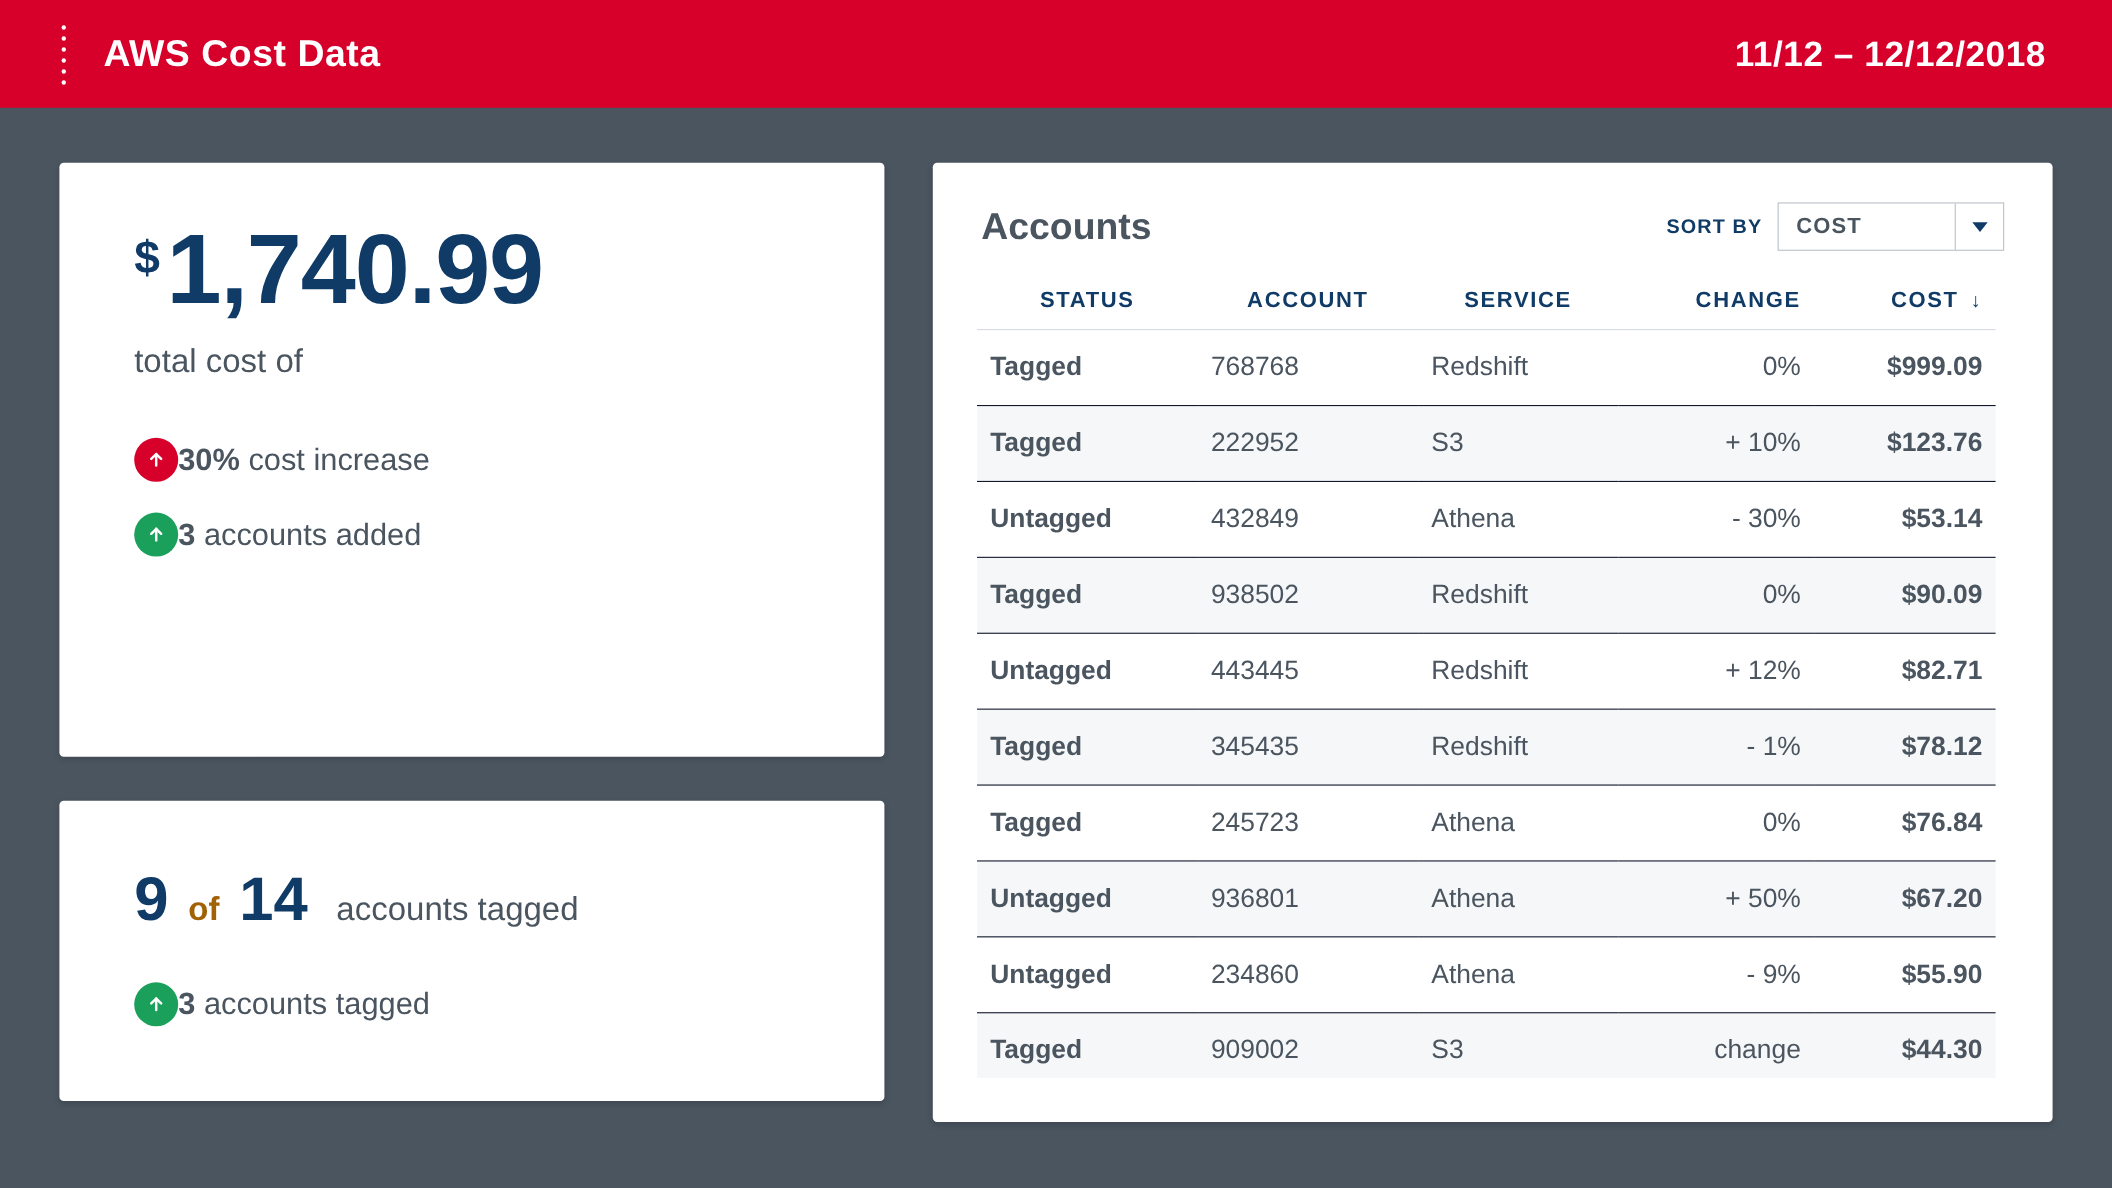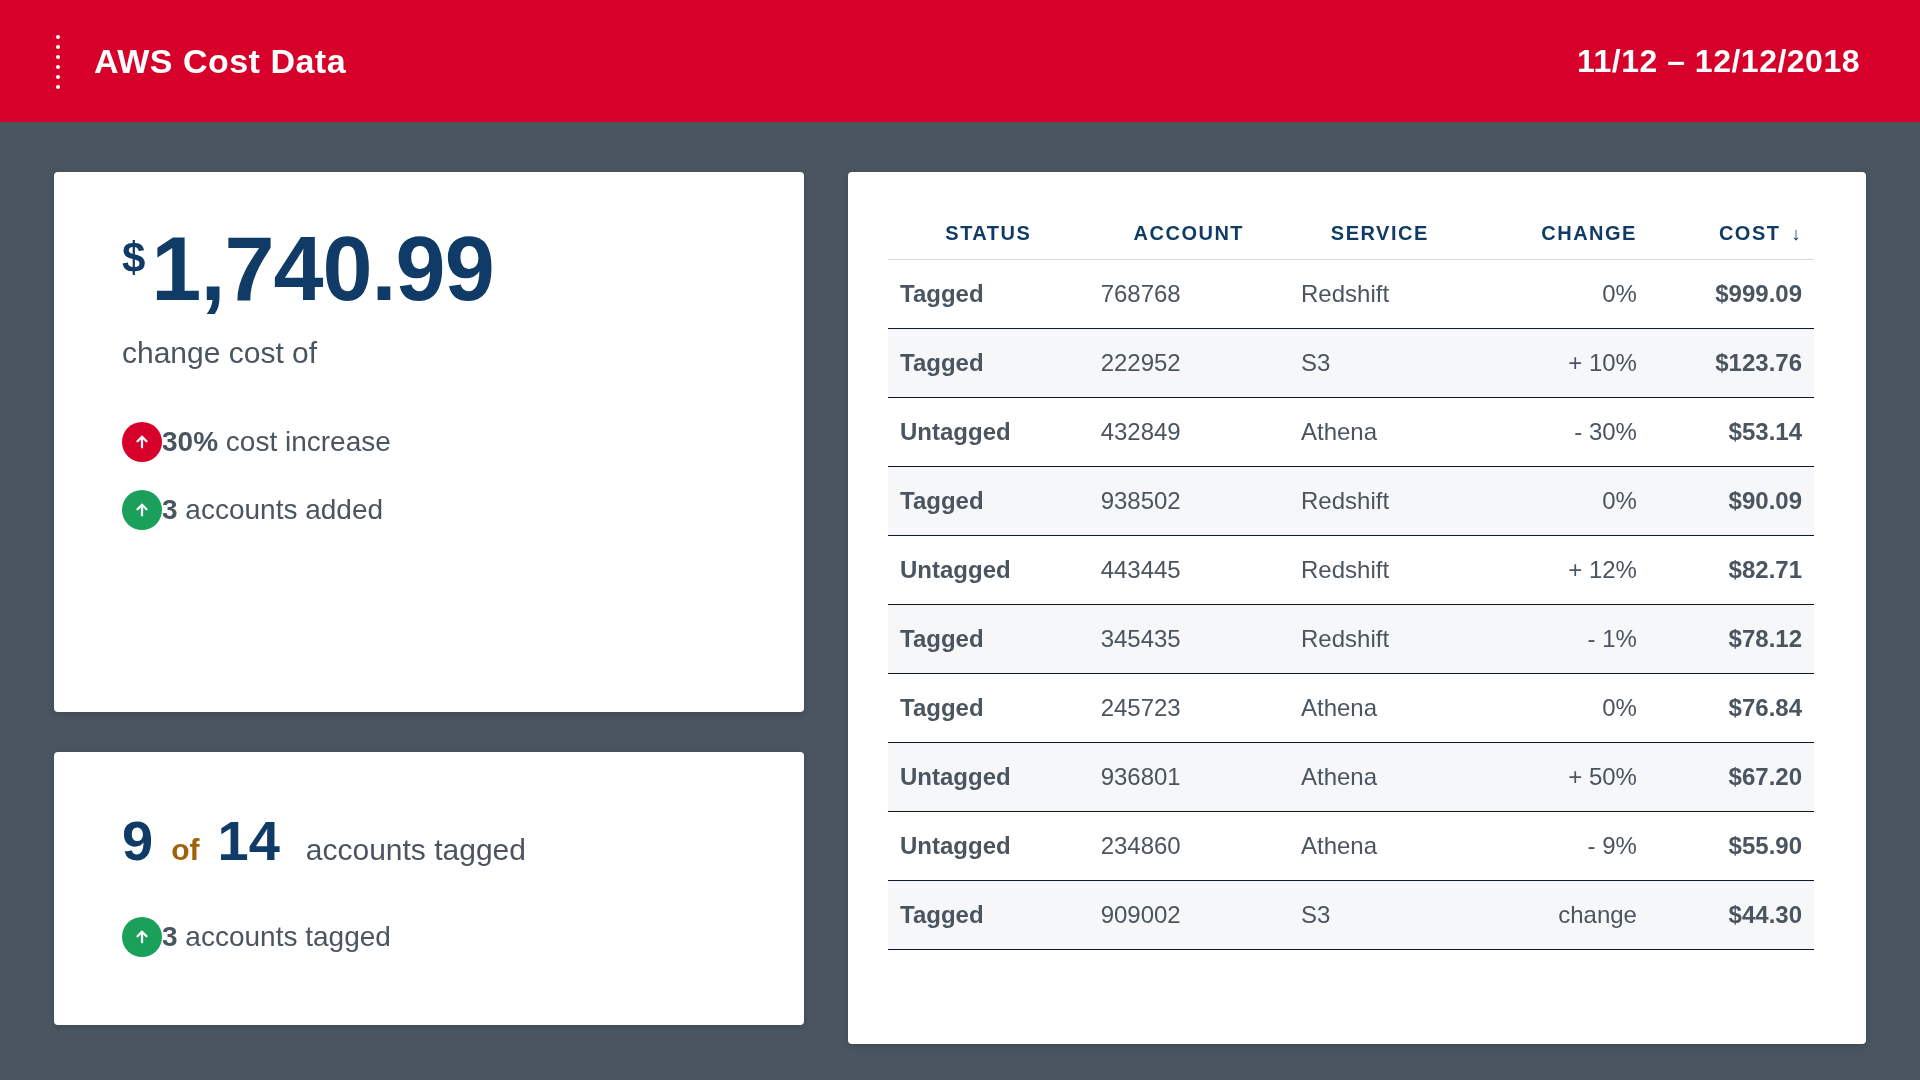--- a/index.html
+++ b/index.html
@@ -10,21 +10,21 @@
   height:1080px;
   overflow:hidden;
 }
 .header {
   background:#d6002a;
   color:#fff;
   display:flex;
   align-items:center;
   justify-content:space-between;
   padding:0 60px 0 56px;
-  height:122px;
+  height:98px;
 }
 .header-left { display:flex; align-items:center; gap:34px; }
 .grip-icon { display:flex; flex-direction:column; gap:6px; padding-top:2px; }
 .grip-icon span { width:4px; height:4px; background:#fff; border-radius:50%; display:block; }
 .header-title { font-size:34px; font-weight:700; letter-spacing:0.5px; }
 .header-date { font-size:32px; font-weight:600; letter-spacing:0.5px; }
 .content {
   display:flex;
   gap:44px;
   padding:50px 54px 0 54px;
@@ -111,21 +111,21 @@
 
 <div class="content">
   <div class="left-col">
 
     <div class="card cost-card">
       <div class="total-cost">
         <span class="currency">$</span>
         <span class="amount">1,740.99</span>
       </div>
       <div class="subtitle-row">
-        <span class="subtitle-label">change cost of</span>
+        <span class="subtitle-label">total cost of</span>
       </div>
       <div class="stat-list" id="cost-stats">
           <div class="stat-row">
             <div class="badge red">
               <svg viewBox="0 0 24 24" fill="none" stroke="#fff" stroke-width="3" stroke-linecap="round" stroke-linejoin="round">
                 <path d="M12 19V5"></path>
                 <path d="M6 11l6-6 6 6"></path>
               </svg>
             </div>
             <div><span class="bold">30%</span> cost increase</div>
@@ -159,20 +159,30 @@
             </div>
             <div><span class="bold">3</span> accounts tagged</div>
           </div>
         </div>
     </div>
 
   </div>
 
   <div class="right-col">
     <div class="card accounts-card">
+      <div class="accounts-header">
+        <div class="accounts-title">Accounts</div>
+        <div class="sort-group">
+          <span class="sort-label">SORT BY</span>
+          <div class="sort-select">
+            <div class="sort-value">COST</div>
+            <div class="sort-caret"></div>
+          </div>
+        </div>
+      </div>
       <div class="table-wrap">
         <div class="table-scroll">
           <table>
             <thead>
               <tr>
                 <th>STATUS</th>
                 <th>ACCOUNT</th>
                 <th>SERVICE</th>
                 <th class="num">CHANGE</th>
                 <th class="num">

